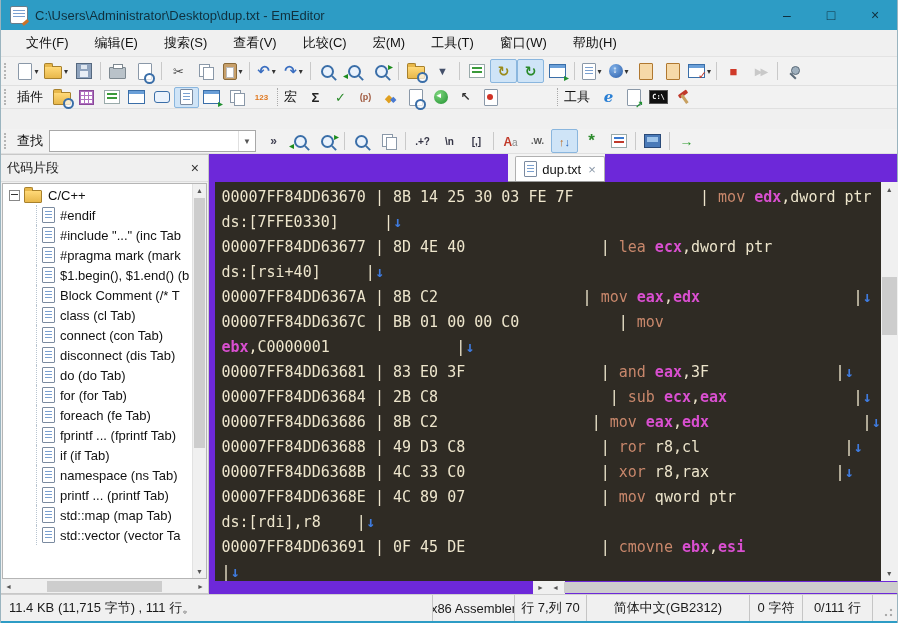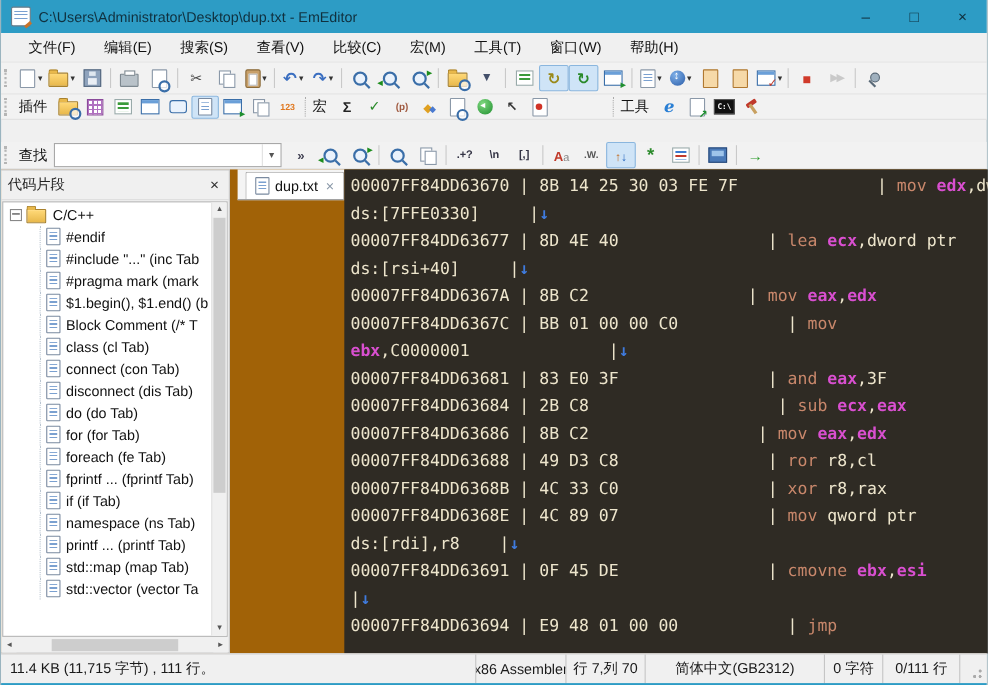--- a/index.html
+++ b/index.html
@@ -86,41 +86,41 @@
   .i-hammer::after{content:"";position:absolute;left:7px;top:4px;width:3px;height:10px;background:#c8a060;transform:rotate(-35deg);}
   .i-pin{width:14px;height:14px;}
   .i-pin::before{content:"";position:absolute;right:2px;top:2px;width:7px;height:7px;background:#9fb0be;border:1px solid #5a6a78;border-radius:50%;}
   .i-pin::after{content:"";position:absolute;left:1px;bottom:1px;width:8px;height:2px;background:#5a6a78;transform:rotate(45deg);}
   .i-ie{color:#2a7fd4;font:italic bold 15px "DejaVu Serif",serif;}
   
   .find-combo{width:205px;height:20px;background:#fff;border:1px solid #a8a8a8;display:flex;align-items:center;margin-right:4px;flex:none;}
   .find-combo input{flex:1;border:none;outline:none;height:16px;font-size:12px;padding:0 4px;background:transparent;}
   .combo-drop{width:16px;height:100%;display:flex;align-items:center;justify-content:center;font-size:8px;color:#555;border-left:1px solid #e0e0e0;}
   
-  .main{flex:1;display:flex;min-height:0;background:#a16207;}
+  .main{flex:1;display:flex;min-height:0;background:#6d28d9;}
   .sidebar{width:208px;flex:none;display:flex;flex-direction:column;background:#f0f0f0;border:1px solid #c8c8c8;border-left:none;box-sizing:border-box;}
   .side-head{height:26px;flex:none;display:flex;align-items:center;padding:0 6px;color:#222;border-bottom:1px solid #ddd;}
   .side-close{margin-left:auto;font-size:14px;color:#333;padding:0 3px;}
   .tree-wrap{flex:1;position:relative;background:#fff;overflow:hidden;border:1px solid #b5b5b5;margin:1px;}
   .tree{position:absolute;left:0;top:1px;right:13px;bottom:0;overflow:hidden;}
   .tree-row{height:20px;display:flex;align-items:center;white-space:nowrap;color:#111;font-size:13px;}
   .expander{width:9px;height:9px;border:1px solid #888;background:#fff;margin:0 4px 0 6px;position:relative;flex:none;}
   .expander::before{content:"";position:absolute;left:1px;right:1px;top:3px;height:1px;background:#333;}
   .tree-indent{width:34px;flex:none;border-right:1px dotted #b8c4d0;height:100%;box-sizing:border-box;}
   .tree-row .ic{margin-right:5px;}
   
   .sb{background:#f0f0f0;position:relative;}
   .sb-arrow{position:absolute;display:flex;align-items:center;justify-content:center;font-size:7px;color:#555;background:#f0f0f0;}
   .sb-thumb{position:absolute;background:#cdcdcd;}
   .vsb{width:13px;}
   .hsb{height:13px;}
   .tree-vsb{position:absolute;right:0;top:0;bottom:0;width:13px;border-left:1px solid #e2e2e2;}
   .side-hsb{height:13px;flex:none;margin:0 1px;}
   
-  .editor-col{flex:1;display:flex;flex-direction:row;min-width:0;}
+  .editor-col{flex:1;display:flex;flex-direction:column;min-width:0;align-items:center;}
   .tabbar{height:27px;flex:none;background:#f4f4f4;display:flex;align-items:flex-end;padding-left:7px;border-bottom:1px solid #9a9a9a;}
   .tab{height:24px;background:#fff;border:1px solid #b0b0b0;border-bottom:none;display:flex;align-items:center;padding:0 8px;border-radius:2px 2px 0 0;}
   .tab .ic{margin-right:5px;}
   .tab-label{font-size:13px;color:#111;}
   .tab-close{margin-left:7px;color:#8a98a8;font-size:13px;}
   .editor-zone{flex:1;display:flex;min-height:0;}
   .editor{flex:1;background:var(--edbg,#2f2b24);overflow:hidden;padding:3px 0 0 6px;
     font-family:"DejaVu Sans Mono","Liberation Mono",monospace;font-size:15px;line-height:25px;white-space:pre;}
   .ed-line{height:25px;}
   .sp{color:var(--c-plain,#ede5cc);}

